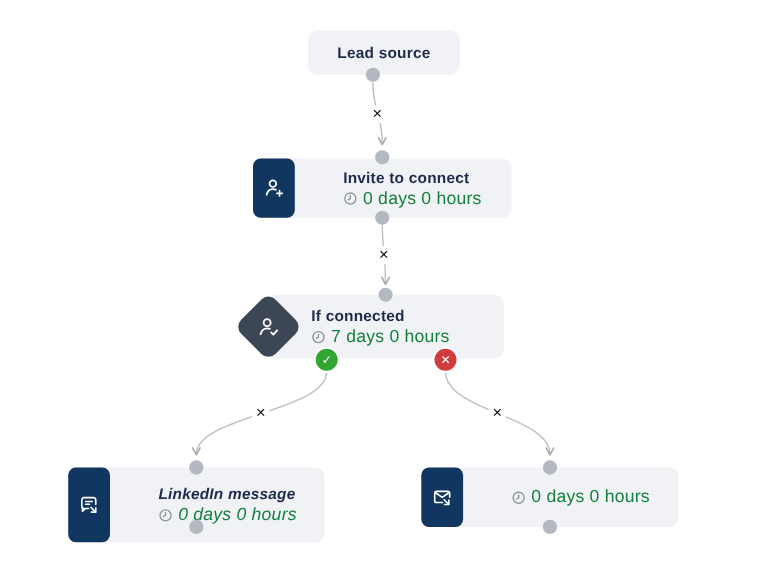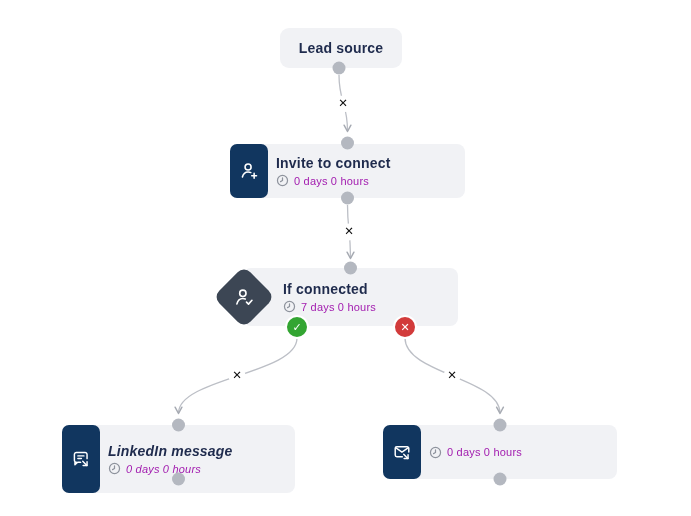--- a/index.html
+++ b/index.html
@@ -12,30 +12,30 @@
   .pill {
     background:#f1f2f5; border-radius:9px; display:flex;
     align-items:center; justify-content:center;
   }
   .pill .node-title { font-size:14px; font-weight:700; color:#1f2b4d; letter-spacing:.2px; }
   .step { display:flex; align-items:stretch; }
   .step-body {
     position:absolute; inset:0; background:#f1f2f5; border-radius:8px;
     display:flex; flex-direction:column; justify-content:center; gap:3px;
   }
-  .step .step-body { padding-left:46px; }
+  .step .step-body { padding-left:82px; }
   .cond .step-body { padding-left:40px; }
   .step-icon {
     position:absolute; left:0; top:0; bottom:0; width:38px;
     background:#11365f; border-radius:7px;
     display:flex; align-items:center; justify-content:center; z-index:2;
   }
   .node-title { font-size:14px; font-weight:700; color:#1f2b4d; letter-spacing:.2px; }
   .delay-row { display:flex; align-items:center; gap:5px; }
-  .delay-text { font-size:11px; color:#a21caf; letter-spacing:.2px; }
+  .delay-text { font-size:16px; color:#15803d; letter-spacing:.2px; }
   .diamond {
     position:absolute; width:44px; height:44px; left:222px; top:275px;
     background:#3c4654; border-radius:9px; transform:rotate(45deg);
     display:flex; align-items:center; justify-content:center; z-index:3;
   }
   .diamond svg { transform:rotate(-45deg); }
   
   svg.wires { position:absolute; inset:0; z-index:4; pointer-events:none; }
   svg.wires circle.handle { pointer-events:auto; }
   .wire { fill:none; stroke:#bcbfc6; stroke-width:1.3; }
@@ -54,21 +54,21 @@
     font-family:"DejaVu Sans", sans-serif; line-height:1; cursor:pointer;
   }
   .badge.success { background:#33a532; }
   .badge.failure { background:#d23b3b; }
 </style>
 </head>
 <body>
 
 <div class="canvas">
 
-  <div class="node pill" style="left:280px; top:28px; width:122px; height:40px;">
+  <div class="node pill" style="left:280px; top:28px; width:138px; height:40px;">
     <span class="node-title">Lead source</span>
   </div>
 
   <div class="node step" style="left:230px; top:144px; width:235px; height:54px;">
     <div class="step-body">
       <div class="node-title">Invite to connect</div>
       <div class="delay-row">
         <svg width="13" height="13" viewBox="0 0 16 16" fill="none" stroke="#8e939d" stroke-width="1.5" stroke-linecap="round">
           <circle cx="8" cy="8" r="6.2"></circle>
             <path d="M8 4.8 V8 L5.6 9.4"></path>

